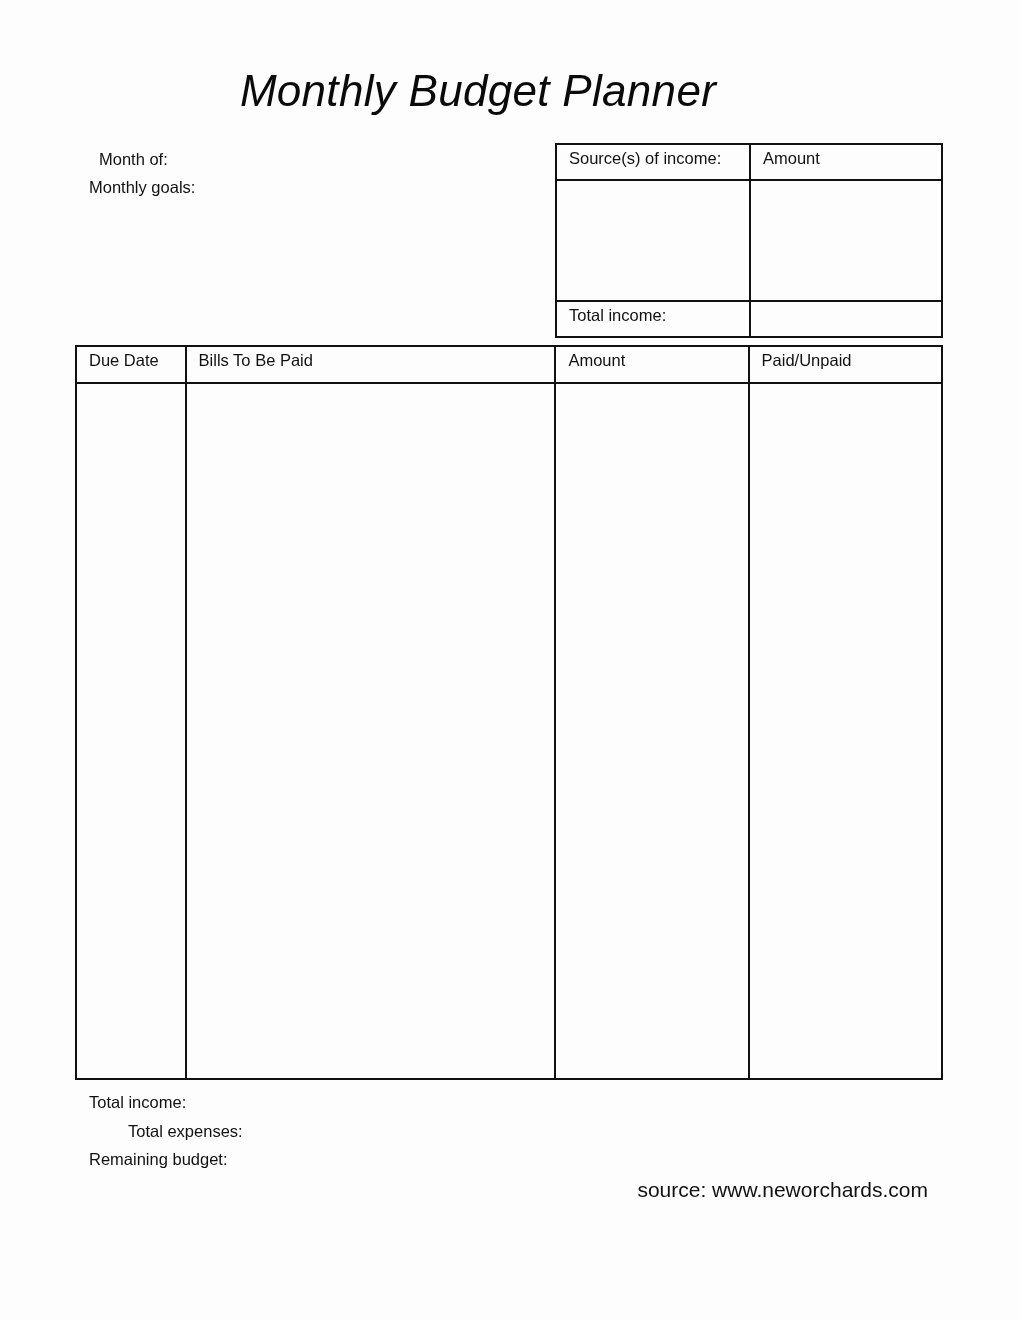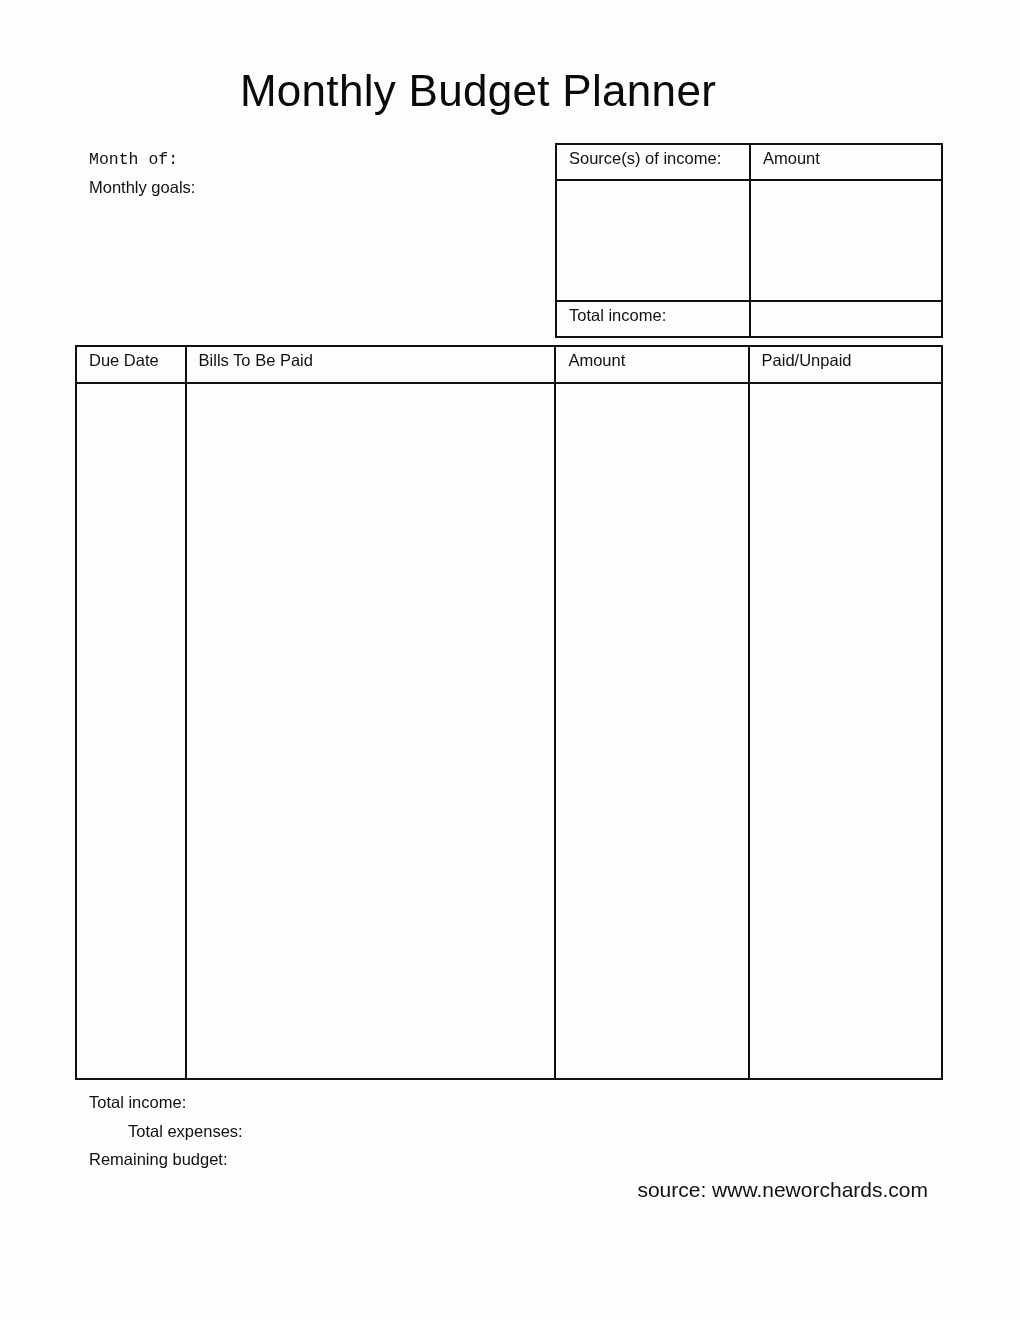--- a/index.html
+++ b/index.html
@@ -8,20 +8,21 @@
       background: #fdfdfd;
       position: relative;
       font-family: "Liberation Sans", "DejaVu Sans", sans-serif;
       color: #111;
       overflow: hidden;
     }
     .title {
       position: absolute; left: 0; width: 956px; top: 66px;
       text-align: center; font-size: 44px; color: #0a0a0a;
       letter-spacing: 0.3px;
+      font-style: italic;
     }
     .label { position: absolute; font-size: 16.5px; color: #111; }
     table { border-collapse: collapse; position: absolute; }
     td, th {
       border: 2px solid #111;
       font-weight: normal; font-size: 16.5px;
       text-align: left; vertical-align: middle;
       padding: 0 0 8px 12px;
       color: #111;
     }
@@ -39,21 +40,21 @@
     .col-amt { width: 180px; }
     .col-paid { width: 180px; margin-top: 34px; }
 
     .source { position: absolute; right: 92px; top: 1178px; font-size: 21px; color: #111; }
   </style>
 </head>
 <body>
 
 <div class="title">Monthly Budget Planner</div>
 
-<div class="label" style="left:89px; top:150px;font-family:Liberation Mono, monospace;">Month of:</div>
+<div class="label" style="left:99px; top:150px;">Month of:</div>
 <div class="label" style="left:89px; top:178px;">Monthly goals:</div>
 
 <table id="income-table">
   <tbody>
       <tr class="hdr">
     <td class="c1">Source(s) of income:</td>
     <td>Amount</td>
   </tr>
   <tr class="body">
     <td></td>

